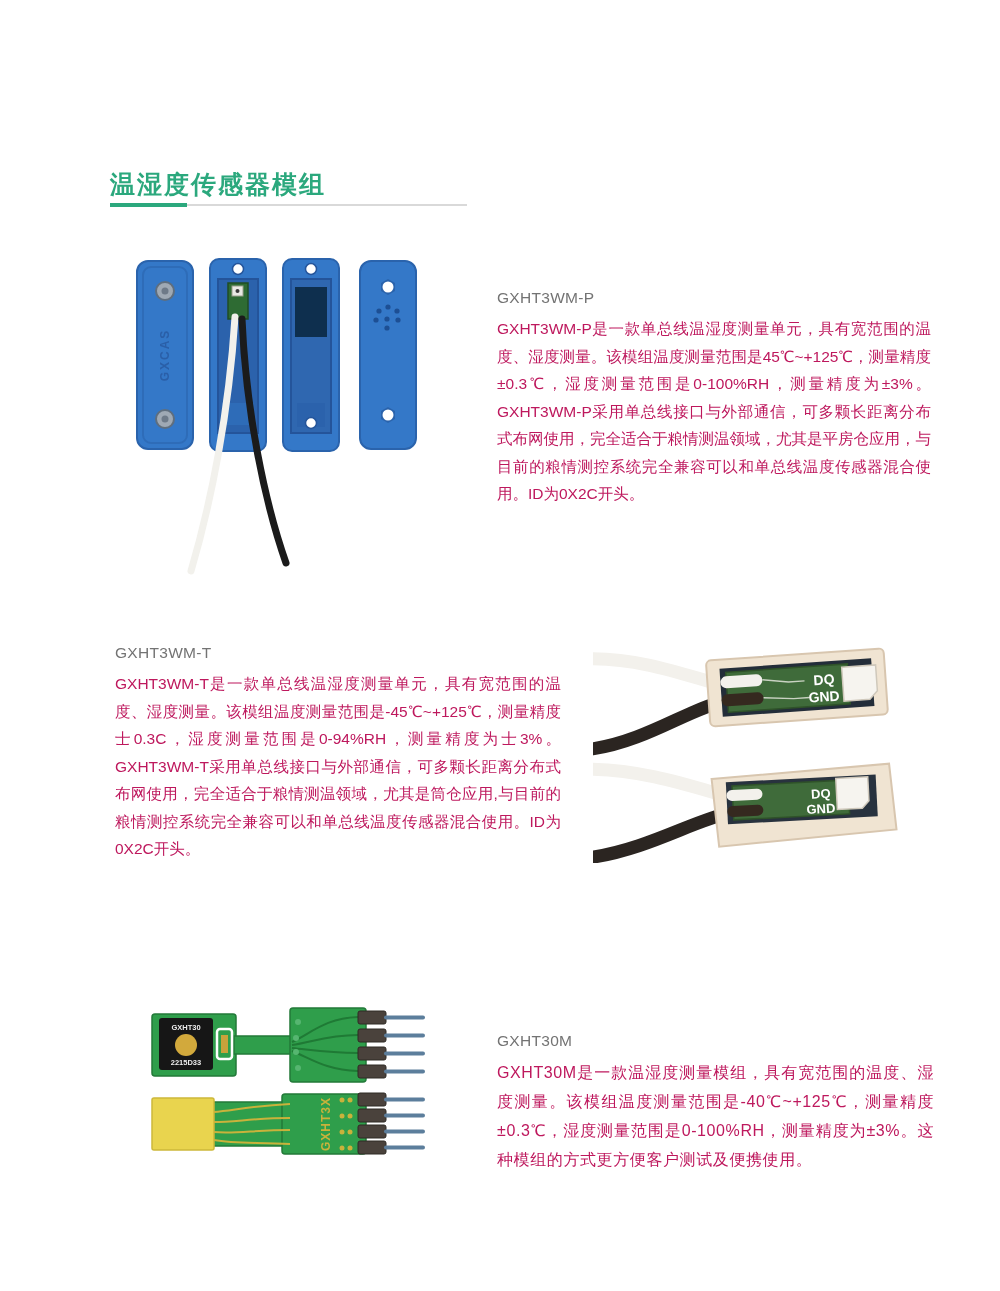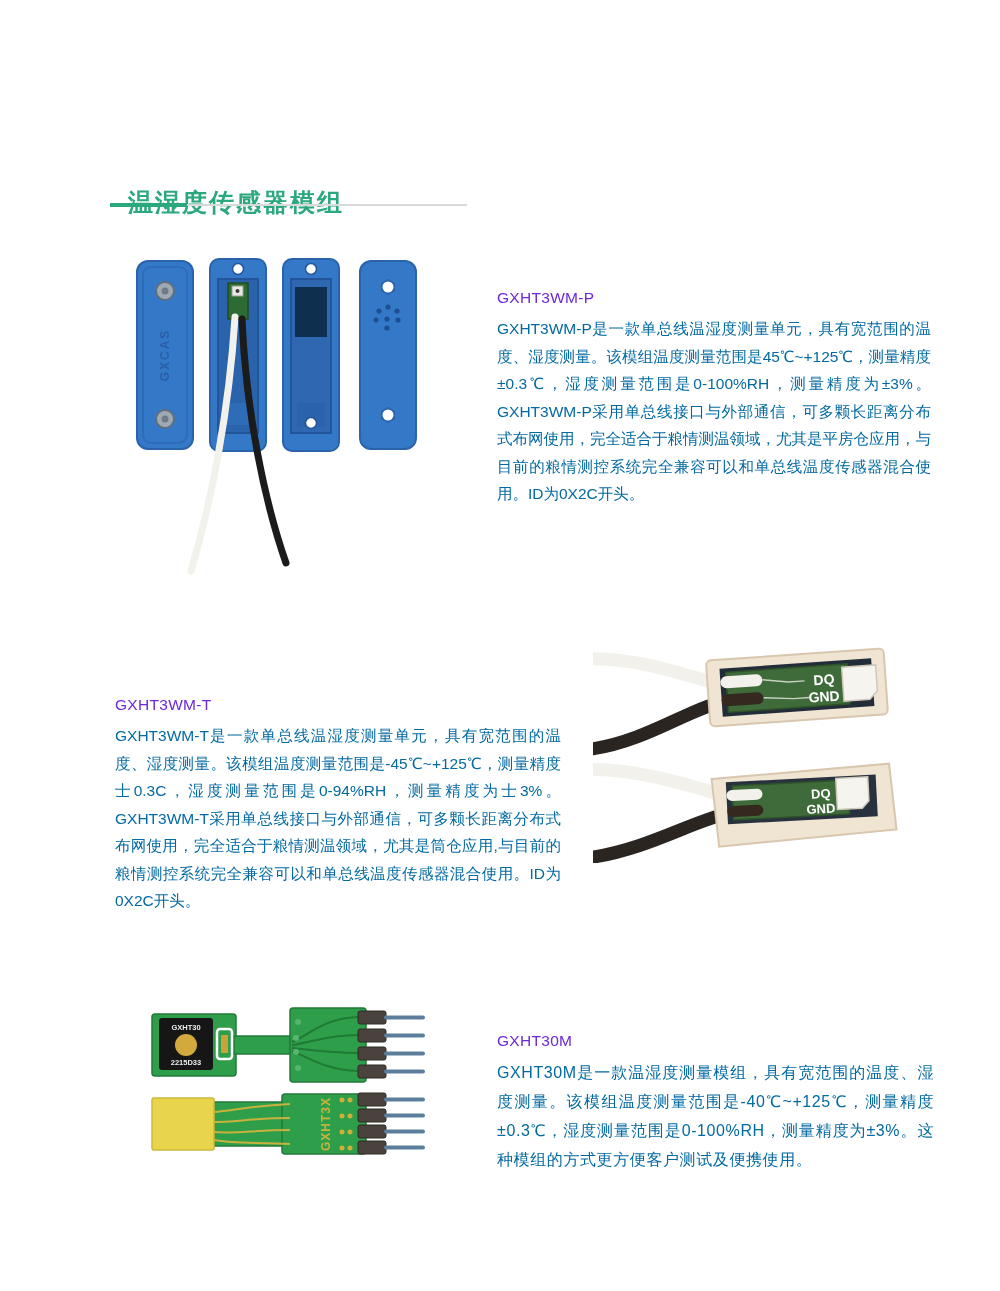--- a/index.html
+++ b/index.html
@@ -4,33 +4,33 @@
 <style>
   html,body { margin:0; padding:0; background:#ffffff; }
   .page {
     position:relative; width:1000px; height:1291px; background:#ffffff;
     font-family:"Liberation Sans", sans-serif; overflow:hidden;
   }
   
   .page-title {
     position:absolute; left:110px; top:168px;
     font-size:25px; letter-spacing:2px; font-weight:600; color:#2BA87D;
-    margin:18px; line-height:32px;
+    margin:0; line-height:32px;
   }
   .title-rule { position:absolute; left:110px; top:203px; width:357px; height:5px; }
   .rule-green { position:absolute; left:0; top:0; width:77px; height:4px; background:#2BA87D; }
   .rule-gray  { position:absolute; left:77px; top:1px; width:280px; height:2px; background:#D9D9D9; }
 
   
   .sec { position:absolute; }
-  .sec h3 { margin:0 0 8px 0; font-size:15.5px; font-weight:500; color:#6d28d9; letter-spacing:0.3px; }
-  .sec p  { margin:0; font-size:15.5px; line-height:27.5px; color:#0369a1;
+  .sec h3 { margin:0 0 8px 0; font-size:15.5px; font-weight:500; color:#737373; letter-spacing:0.3px; }
+  .sec p  { margin:0; font-size:15.5px; line-height:27.5px; color:#be185d;
             text-align:justify; text-justify:inter-ideograph; }
   .sec1 { left:497px; top:289px; width:434px; }
-  .sec2 { left:115px; top:696px; width:446px; }
+  .sec2 { left:115px; top:644px; width:446px; }
   .sec3 { left:497px; top:1032px; width:437px; }
   .sec3 p { font-size:16px; line-height:29px; letter-spacing:0.6px; }
 
   
   .fig { position:absolute; }
   .fig1 { left:115px; top:253px; width:330px; height:330px; }
   .fig2 { left:593px; top:628px; width:345px; height:235px; }
   .fig3 { left:140px; top:998px; width:285px; height:162px; }
   svg { display:block; }
   .svg-label { font-family:"Liberation Sans", sans-serif; }

